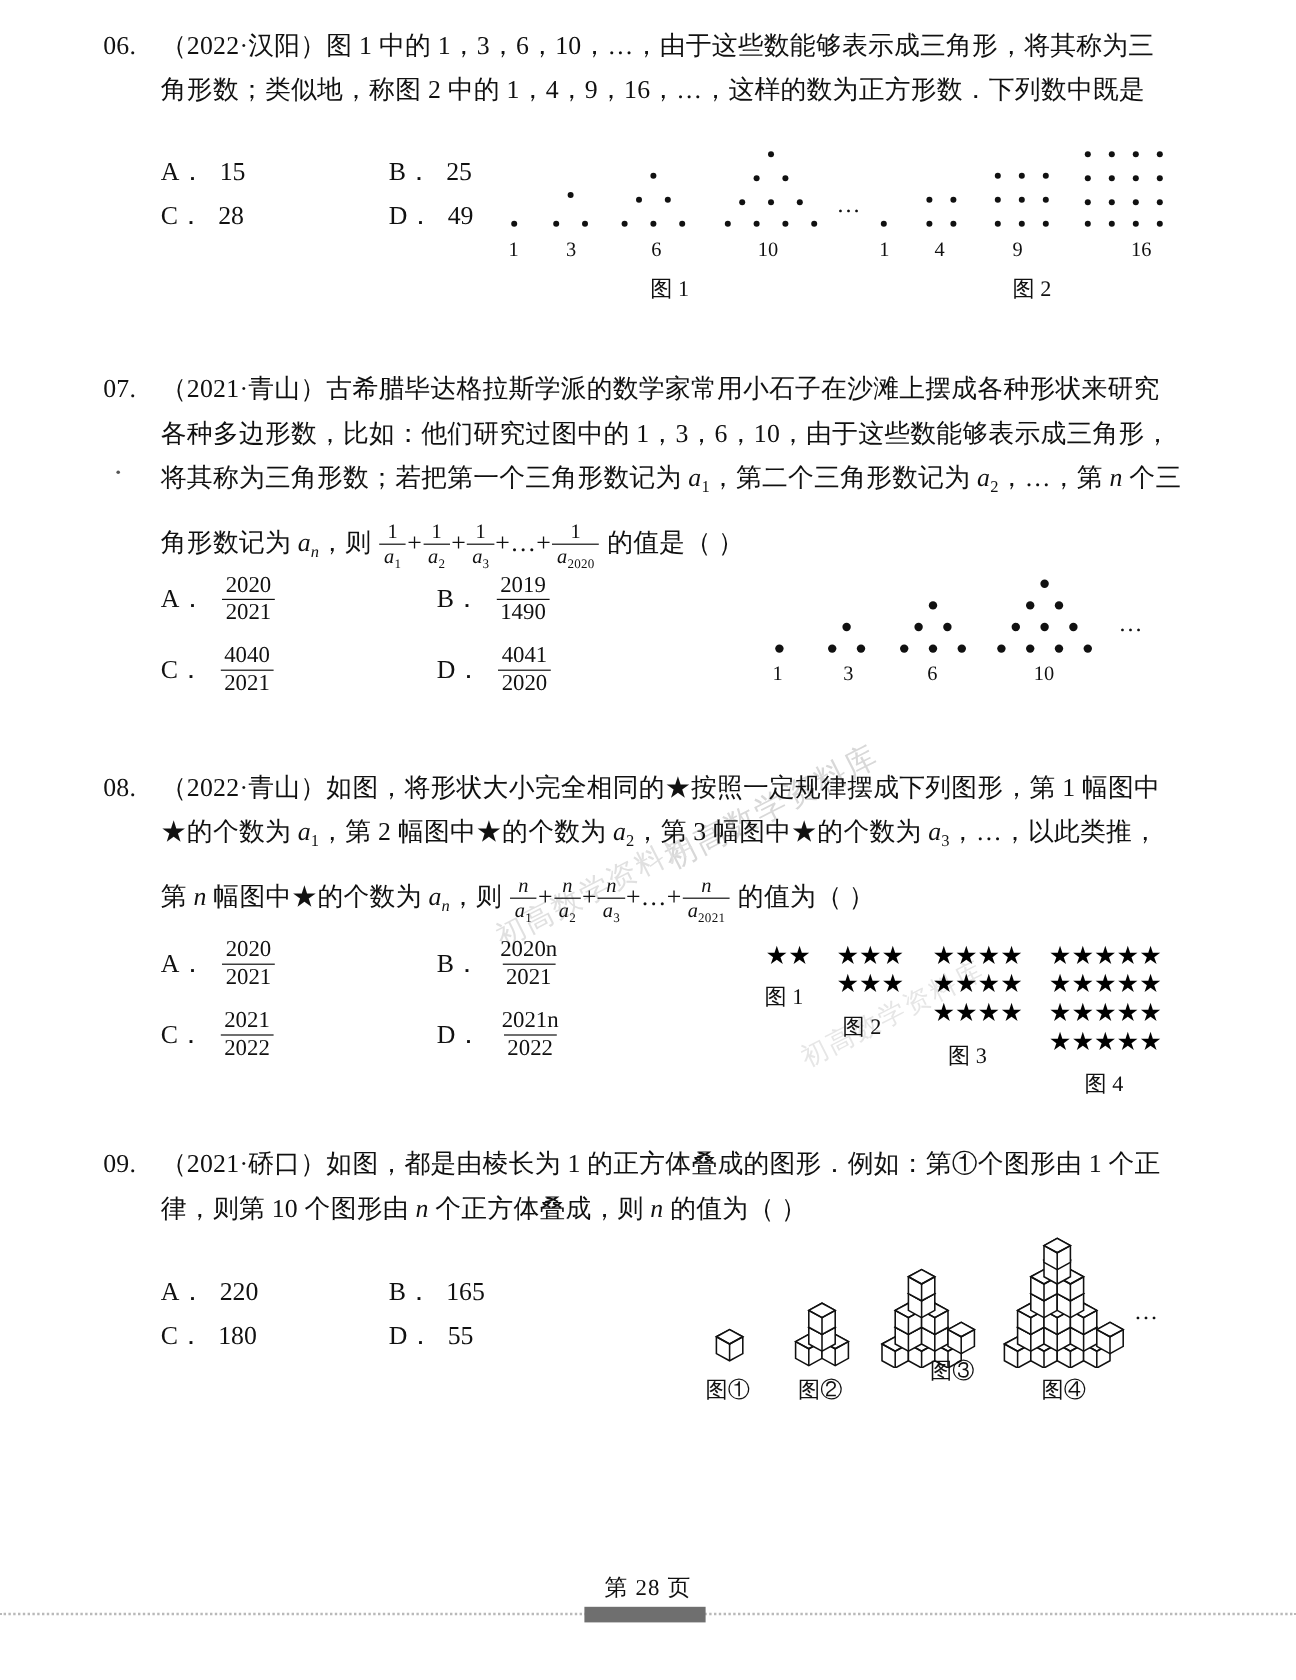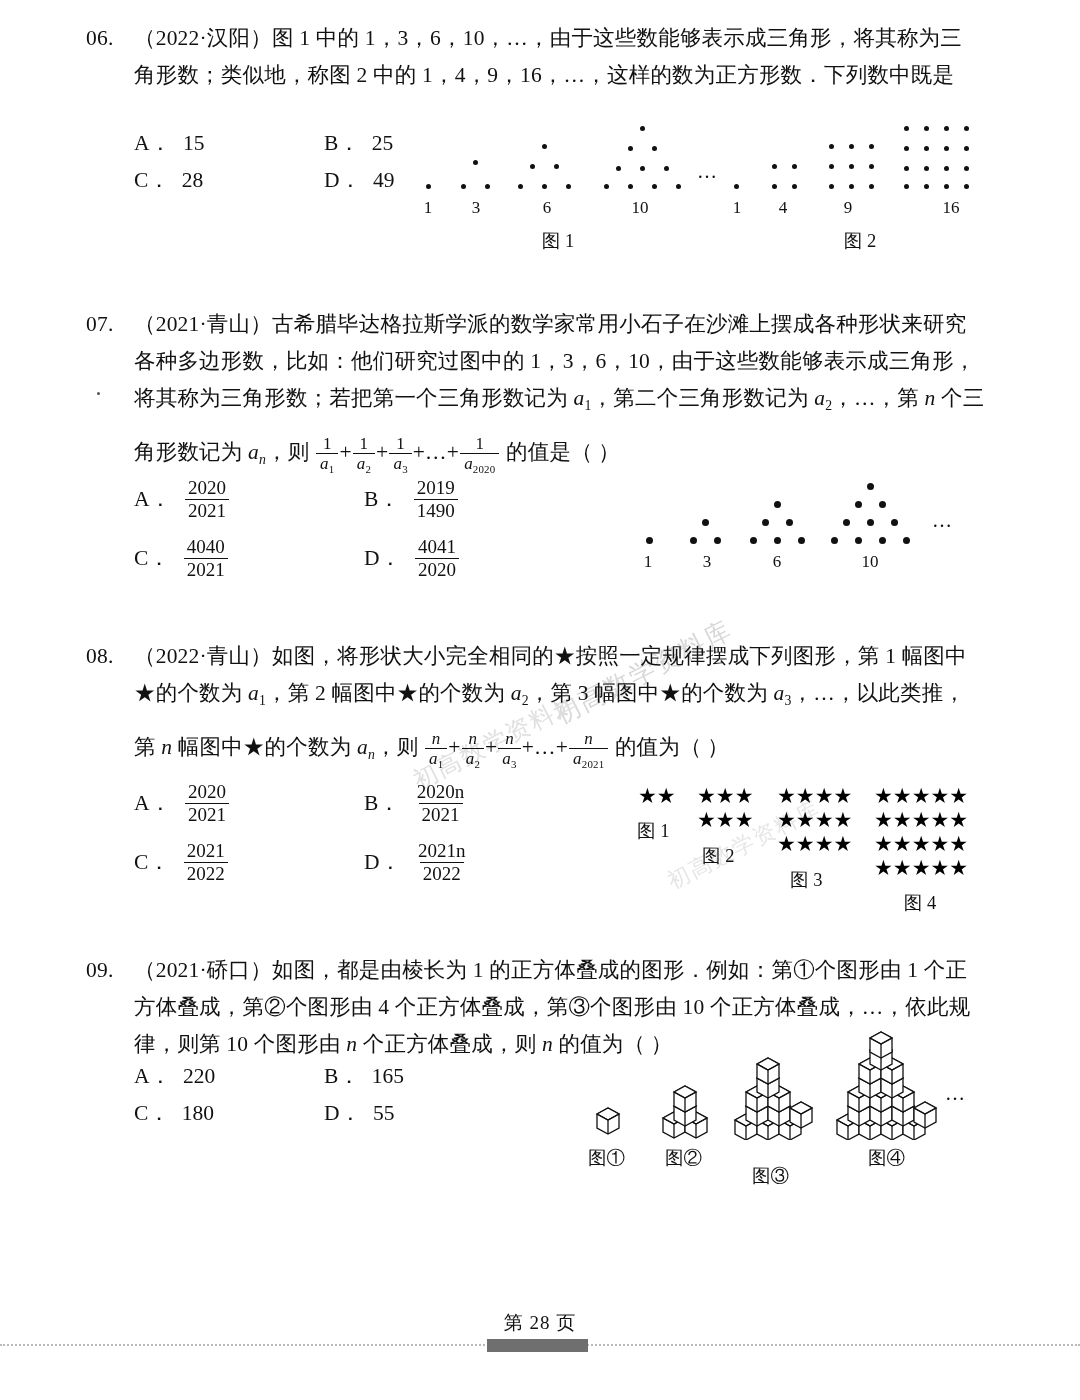--- a/index.html
+++ b/index.html
@@ -468,21 +468,20 @@
   <div class="starrow" style="left:874px; top:786px;">★★★★★</div>
   <div class="starrow" style="left:874px; top:810px;">★★★★★</div>
   <div class="starrow" style="left:874px; top:834px;">★★★★★</div>
   <div class="starrow" style="left:874px; top:858px;">★★★★★</div>
   <div class="fig-label" style="left:890px; top:890px; width:60px; text-align:center;">图 4</div>
 
   <div class="q" style="top:952px;">
     <span class="q-line">
       <span class="q-num">09.</span><span>（2021·硚口）</span><span>如图，都是由棱长为 1 的正方体叠成的图形．例如：第①个图形由 1 个正</span>
     </span>
-    <span class="q-line indent">方体叠成，第②个图形由 4 个正方体叠成，第③个图形由 10 个正方体叠成，…，依此规</span>
     <span class="q-line indent">律，则第 10 个图形由 <i class="var">n</i> 个正方体叠成，则 <i class="var">n</i> 的值为（      ）</span>
   </div>
 
   <div class="opts" style="top:1058px;">
     <div class="opt-row">
       <span class="opt w1">
           <span class="opt-lbl">A．</span>
           <span>220</span>
         </span>
       <span class="opt">
@@ -548,20 +547,20 @@
     <use href="#cu" x="274" y="36"></use>
     <use href="#cu" x="296" y="36"></use>
     <use href="#cu" x="285" y="22"></use>
     <use href="#cu" x="285" y="10"></use>
   </svg>
 
   <span class="ellipsis-dots" style="left:945px; top:1082px;">…</span>
 
   <div class="fig-label" style="left:588px; top:1145px; width:60px; text-align:left;">图①</div>
   <div class="fig-label" style="left:665px; top:1145px; width:60px; text-align:left;">图②</div>
-  <div class="fig-label" style="left:752px; top:1163px; width:60px; text-align:left;">图③</div>
+  <div class="fig-label" style="left:752px; top:1129px; width:60px; text-align:right;">图③</div>
   <div class="fig-label" style="left:868px; top:1145px; width:60px; text-align:left;">图④</div>
 
   <div class="footer-page" style="top:1310px;">第 28 页</div>
   <div class="footer-rule" style="top:1344px;"></div>
   <div class="footer-bar" style="left:487px; top:1339px; width:101px;"></div>
 
 </div>
 
 </body></html>

